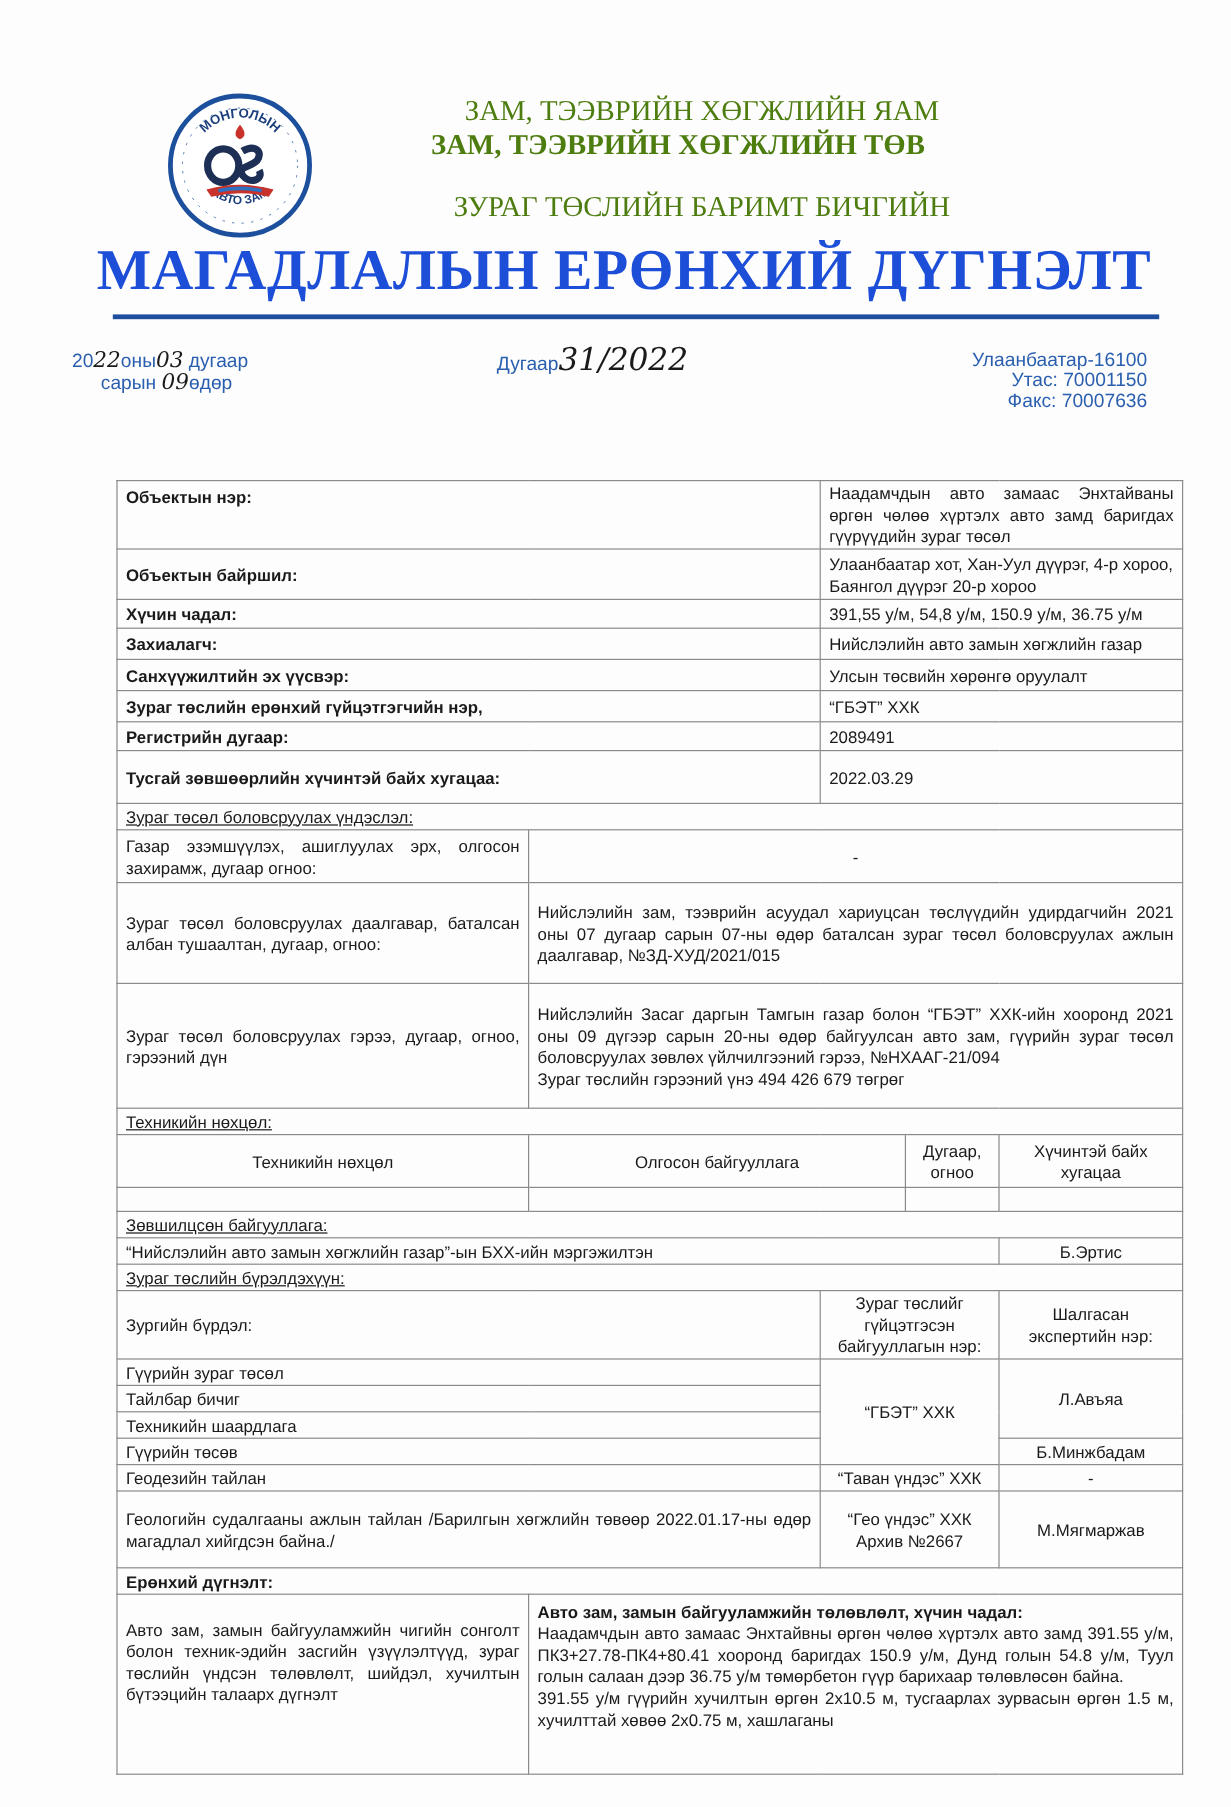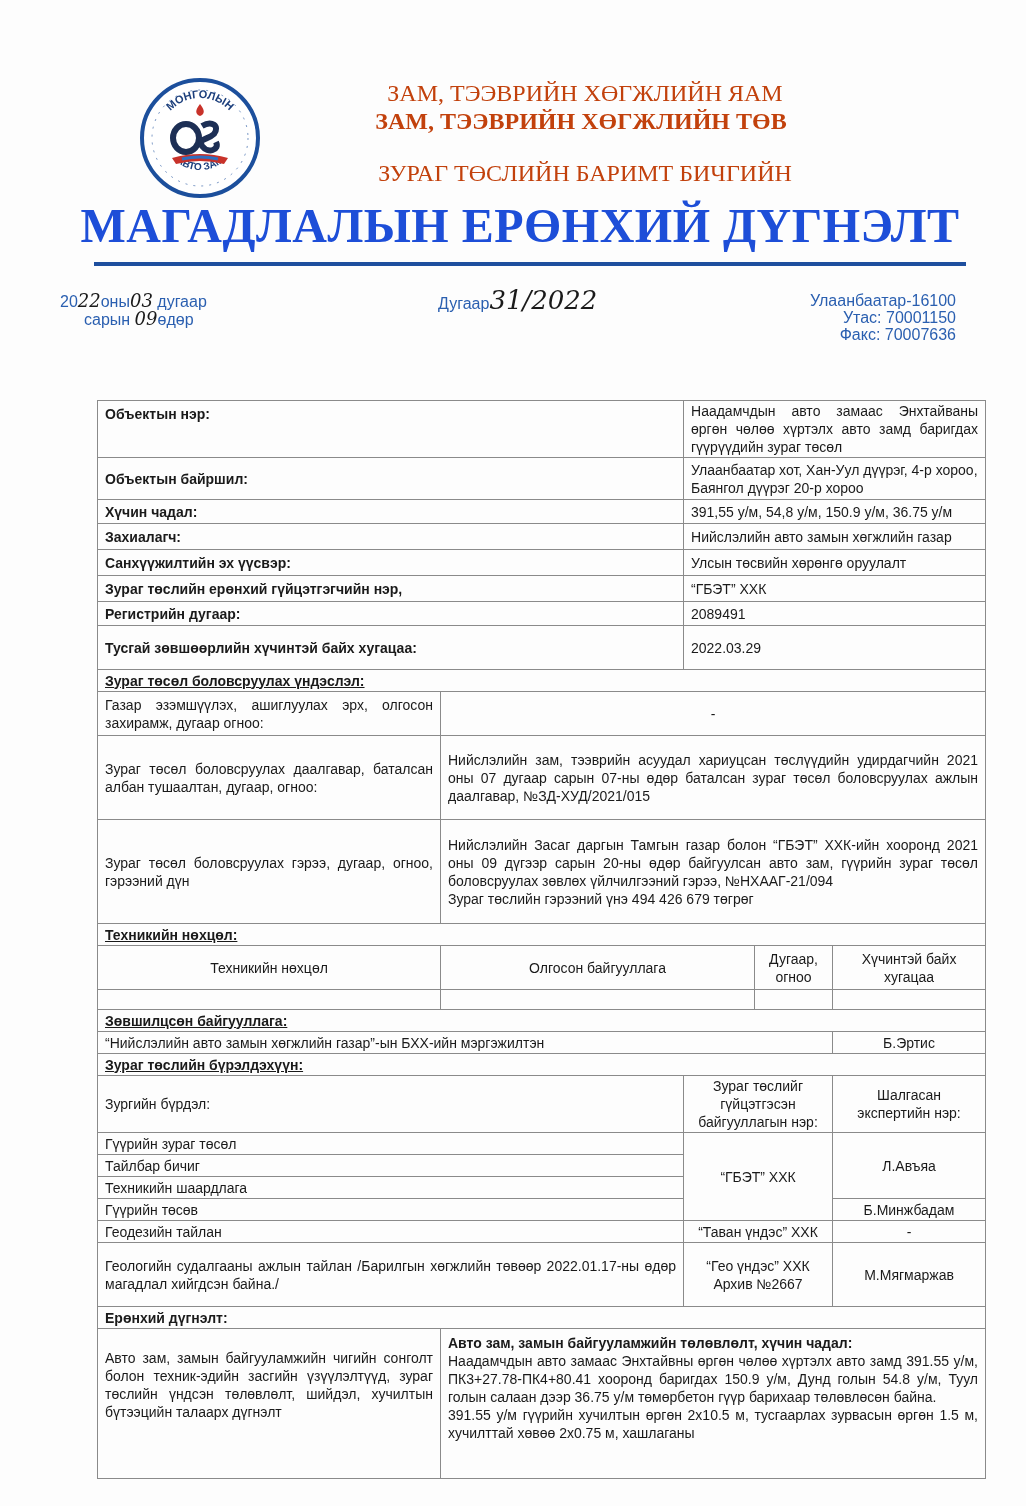--- a/index.html
+++ b/index.html
@@ -1,38 +1,38 @@
 <!DOCTYPE html>
 <html><head>
 <meta charset="utf-8">
 <style>
   html, body { margin: 0; padding: 0; }
   body {
     width: 1026px; height: 1506px; background: #fdfdfd; position: relative; overflow: hidden;
     font-family: "Liberation Sans", sans-serif; color: #1a1a1a;
   }
   .logo { position: absolute; left: 138px; top: 76px; width: 124px; height: 124px; }
-  .hdr { position: absolute; font-family: "Liberation Serif", serif; color: #c2410c; text-align: center; }
+  .hdr { position: absolute; font-family: "Liberation Serif", serif; color: #4d7c0f; text-align: center; }
   .hdr1 { left: 360px; top: 80px; width: 450px; font-size: 24px; }
-  .hdr2 { left: 356px; top: 108px; width: 450px; font-size: 24px; font-weight: bold; }
+  .hdr2 { left: 340px; top: 108px; width: 450px; font-size: 24px; font-weight: bold; }
   .hdr3 { left: 360px; top: 160px; width: 450px; font-size: 24px; }
   .title { left: 80px; top: 198px; width: 880px; font-size: 48px; font-weight: bold; letter-spacing: 0.5px; color: #1d4ed8; }
   .rule { position: absolute; left: 94px; top: 262px; width: 872px; height: 4px; background: #1e4f9e; }
   .meta { position: absolute; color: #2a5fb0; font-size: 16px; line-height: 17px; }
   .meta-left { left: 60px; top: 292px; }
   .meta-left .l2 { padding-left: 24px; }
   .hw { font-family: "DejaVu Serif", serif; font-style: italic; color: #1a1a1a; font-size: 18px; }
-  .meta-mid { left: 438px; top: 292px; }
+  .meta-mid { left: 414px; top: 292px; }
   .meta-mid .hw { font-size: 26px; }
   .meta-right { left: 760px; top: 292px; width: 196px; text-align: right; }
 
   table { border-collapse: collapse; position: absolute; left: 97px; width: 888px; table-layout: fixed; }
   td { border: 1.5px solid #8a8a8a; font-size: 14px; line-height: 18px; padding: 1px 7px; vertical-align: middle; }
   .b { font-weight: bold; }
-  .u { text-decoration: underline; font-weight: bold; margin-top: 46px; }
+  .u { text-decoration: underline; font-weight: normal; margin-top: 46px; }
   .j { text-align: justify; }
   .c { text-align: center; }
   .t1 { top: 400px; }
 </style>
 </head>
 <body>
 
 <svg class="logo" viewBox="0 0 124 124">
   <circle cx="62" cy="62" r="58" fill="#fff" stroke="#1c4f9c" stroke-width="4"></circle>
   <circle cx="62" cy="62" r="48" fill="none" stroke="#1c4f9c" stroke-width="0.6" stroke-dasharray="2 6"></circle>

